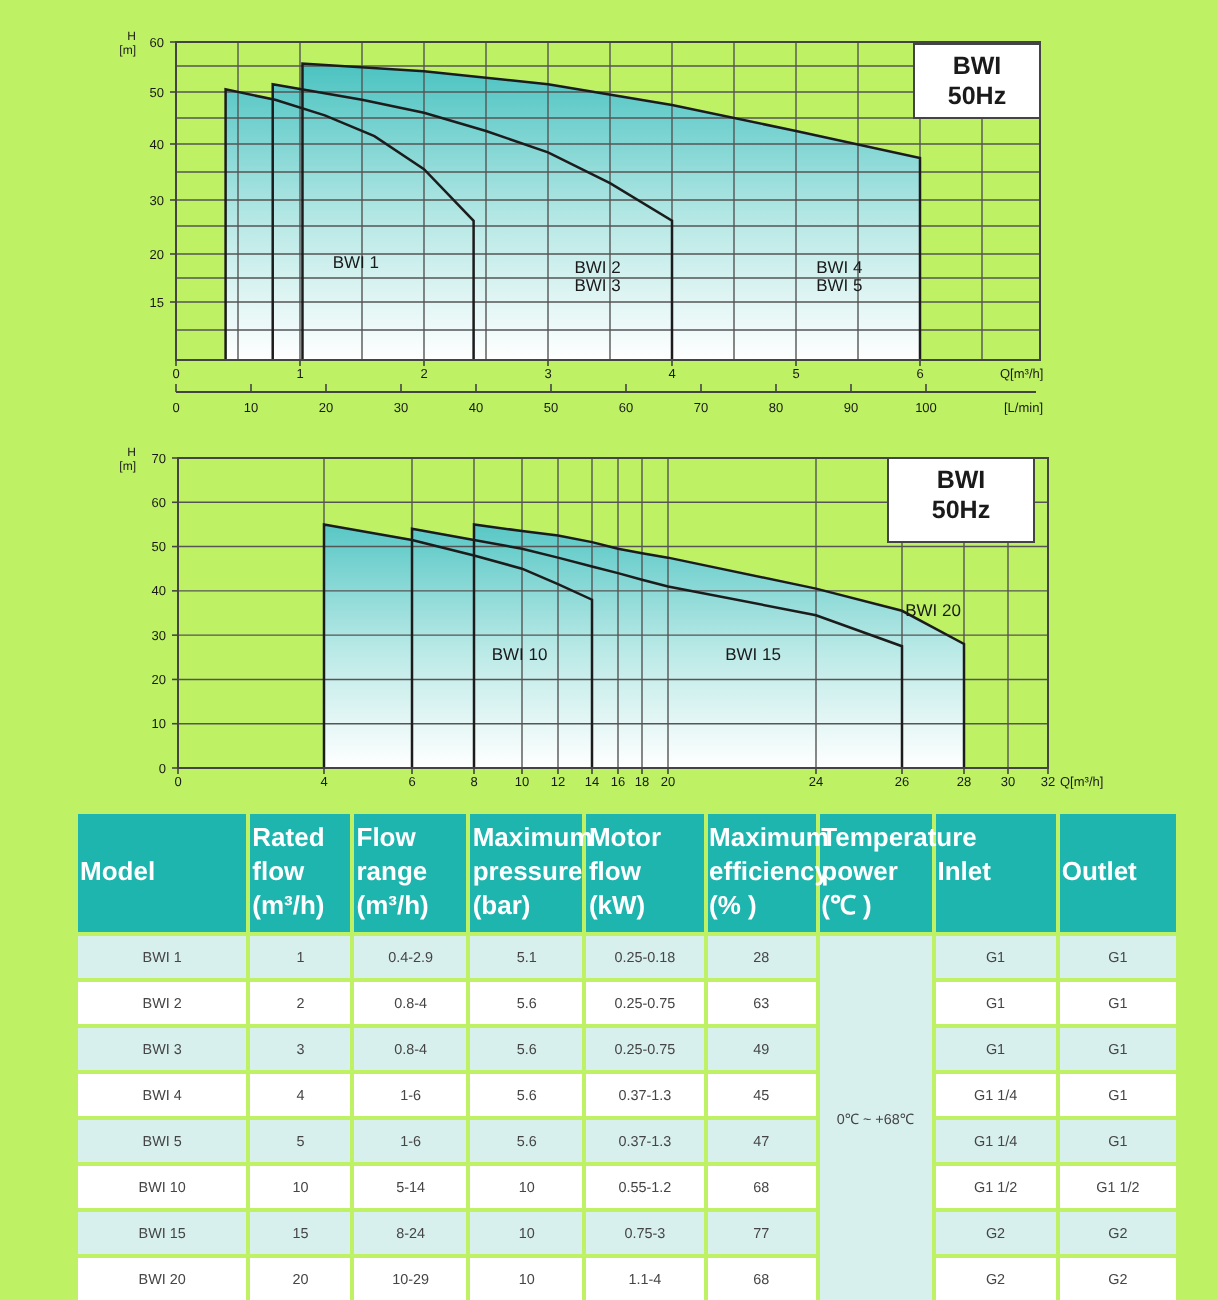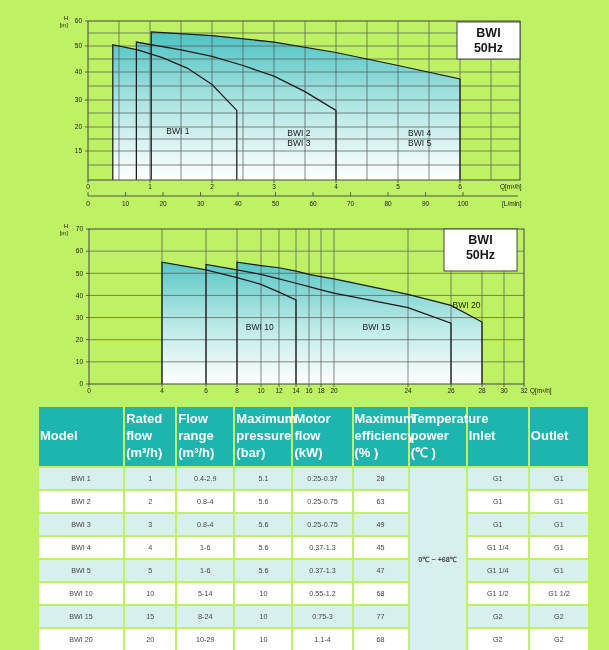--- a/index.html
+++ b/index.html
@@ -9,21 +9,21 @@
   .tablewrap{position:absolute;left:37px;top:405px;width:553px;}
   table#spec{width:553px;border-collapse:separate;border-spacing:2px;
              border-bottom:2px solid #2cb9d0;table-layout:fixed;}
   table#spec th{background:#1db5ae;color:#fff;font-size:13px;font-weight:bold;
                 line-height:1.3;text-align:left;vertical-align:middle;
                 white-space:pre-line;padding:4px 1px;height:34px;}
   table#spec td{font-size:7.2px;color:#454545;text-align:center;vertical-align:middle;
                 height:21px;padding:0 1px;}
   tr.alt td{background:#d8f0ed;}
   tr.plain td{background:#ffffff;}
-  td.tempcell{background:#d8f0ed !important;font-weight:bold;}
+  td.tempcell{background:#d8f0ed !important;}
   svg text{font-family:"Liberation Sans",sans-serif;}
 </style>
 </head>
 <body>
 
 <div class="page">
   <svg id="charts" width="609" height="400" viewBox="0 0 609 400">
       <defs>
         <linearGradient id="g1" gradientUnits="userSpaceOnUse" x1="0" y1="30" x2="0" y2="180">
           <stop offset="0%" stop-color="#48c2c0"></stop>
@@ -247,21 +247,21 @@
             <th>Inlet</th>
             <th>Outlet</th>
           </tr>
         </thead>
         <tbody>
           <tr class="alt">
             <td>BWI 1</td>
             <td>1</td>
             <td>0.4-2.9</td>
             <td>5.1</td>
-            <td>0.25-0.37</td>
+            <td>0.25-0.18</td>
             <td>28</td>
             <td rowspan="8" class="tempcell">0℃ ~ +68℃</td>
             <td>G1</td>
             <td>G1</td>
           </tr>
           <tr class="plain">
             <td>BWI 2</td>
             <td>2</td>
             <td>0.8-4</td>
             <td>5.6</td>

